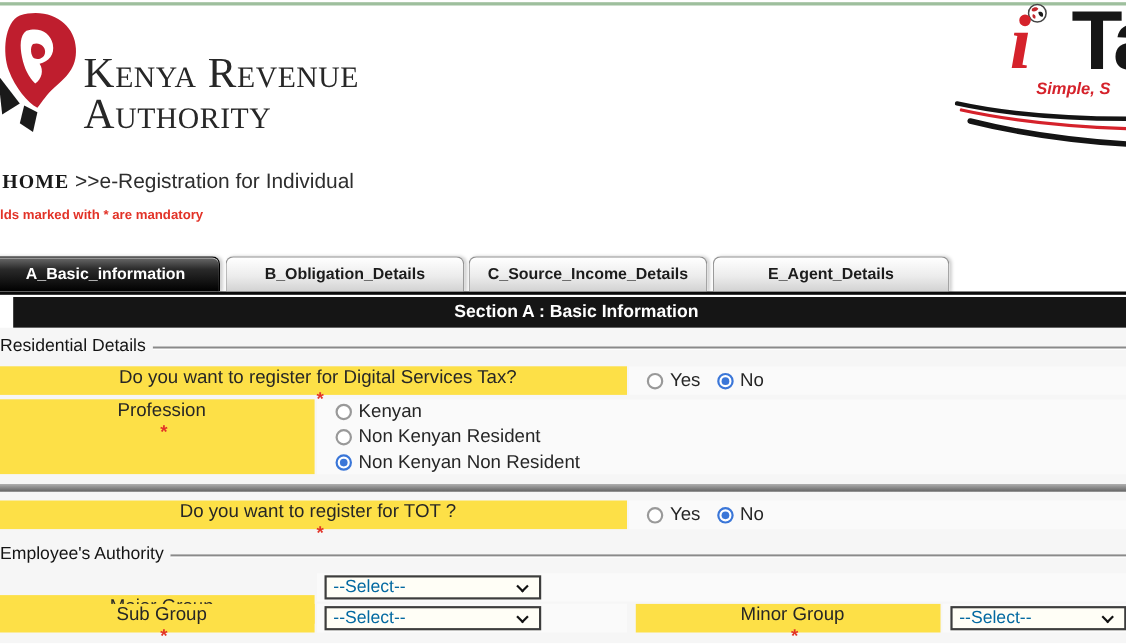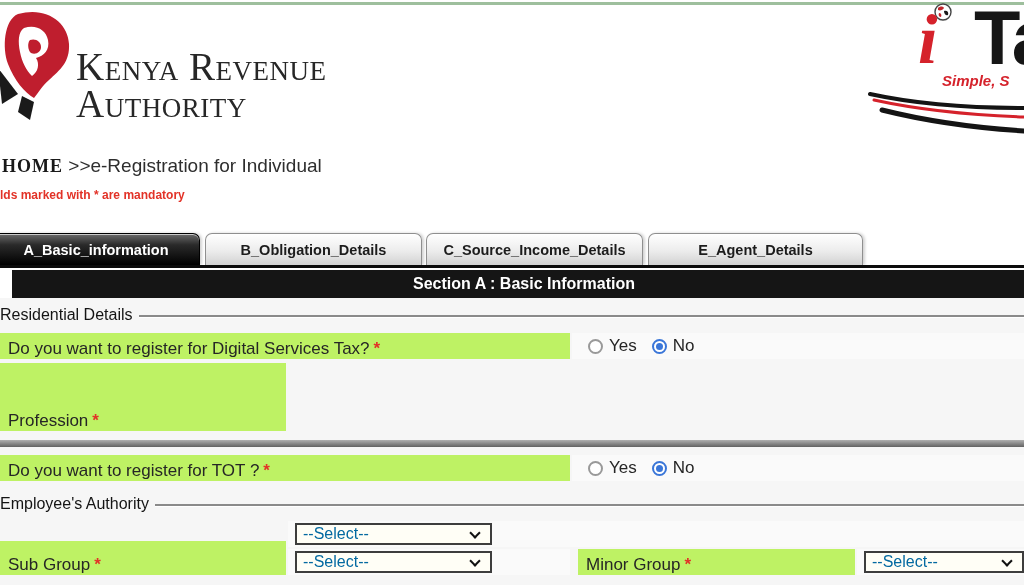--- a/index.html
+++ b/index.html
@@ -42,22 +42,22 @@
   
   .section-bar { position:absolute; top:270px; left:0; width:1024px; height:28px; background:#151515;
          color:#fff; font-weight:bold; font-size:16px; display:flex; align-items:center; justify-content:center;margin-left:12px; }
   
   .form-bg { position:absolute; top:298px; left:0; width:1024px; height:287px; background:#f6f6f6; }
   .fieldset-heading { position:absolute; left:0; width:1024px; height:20px; display:flex;
          align-items:center; gap:6px; font-size:16px; font-weight:normal; color:#141414; white-space:nowrap; }
   .fieldset-heading .rule { flex:1; height:2px; border-top:2px solid #8a8a8a; border-bottom:1px solid #ffffff; margin-top:3px; }
   .h-residential { top:305px; }
   .h-profession  { top:494px; }
-  .cell-label { position:absolute; background:#bef264; display:flex; align-items:flex-end;
-         padding-left:8px; font-size:17px; color:#262626; }
+  .cell-label { position:absolute; background:#fde047; display:flex; align-items:center;
+         padding-left:8px; font-size:17px; color:#262626;flex-direction:column; }
   .cell-field { position:absolute; background:#fafafa; display:flex; align-items:center; }
   .req { color:#e23227; margin-left:4px; font-weight:bold; }
   .radio-option { display:flex; align-items:center; gap:6px; font-size:17px; color:#262626; cursor:pointer; }
   .radio { width:15px; height:15px; border-radius:50%; background:#fff; border:2px solid #999; flex:0 0 auto; }
   .radio.checked { border:2px solid #3a76d8; position:relative; }
   .radio.checked::after { content:""; position:absolute; inset:2px; border-radius:50%; background:#3a76d8; }
   .dropdown { position:relative; width:197px; height:22px; border:2px solid #3d3d3d; background:#fffef6;
          display:flex; align-items:center; padding-left:6px; font-size:16px; color:#0369a1; cursor:pointer; }
   .dropdown .chev { position:absolute; right:11px; top:4px; width:8px; height:8px;
          border-right:2px solid #111; border-bottom:2px solid #111; transform:rotate(45deg); }
@@ -134,20 +134,34 @@
     <div class="radio-option">
       <span class="radio checked"></span>
       <span>No</span>
     </div>
   </div>
 
   <div class="cell-label" style="top:363px; left:0; width:286px; height:68px;">
     <span>Profession</span>
     <span class="req">*</span>
   </div>
+  <div class="cell-field" style="top:363px; left:288px; width:736px; height:68px; padding-left:17px; flex-direction:column; align-items:flex-start; justify-content:center; row-gap:3px;">
+    <div class="radio-option">
+      <span class="radio"></span>
+      <span>Kenyan</span>
+    </div>
+    <div class="radio-option">
+      <span class="radio"></span>
+      <span>Non Kenyan Resident</span>
+    </div>
+    <div class="radio-option">
+      <span class="radio checked"></span>
+      <span>Non Kenyan Non Resident</span>
+    </div>
+  </div>
 
   <div class="divider"></div>
 
   <div class="cell-label" style="top:455px; left:0; width:570px; height:26px;">
     <span>Do you want to register for TOT ?</span>
     <span class="req">*</span>
   </div>
   <div class="cell-field" style="top:455px; left:572px; width:452px; height:26px; padding-left:16px; gap:15px;">
     <div class="radio-option">
       <span class="radio"></span>

